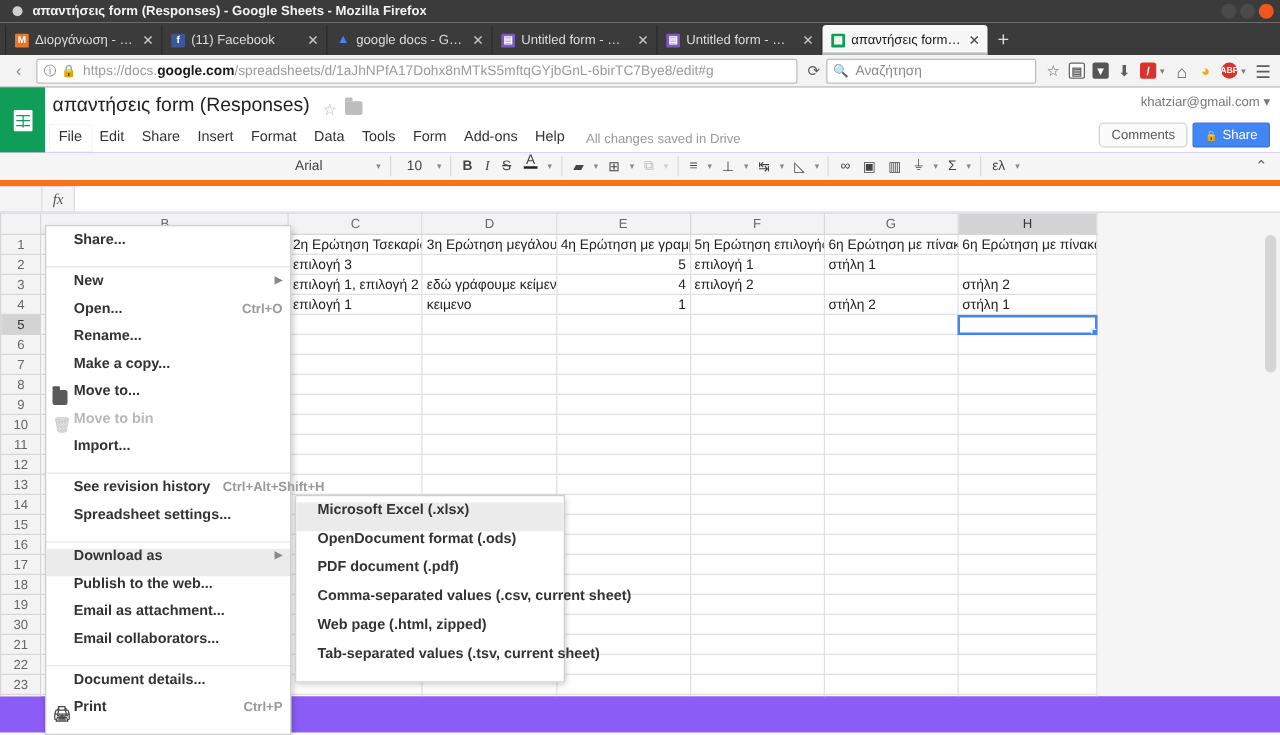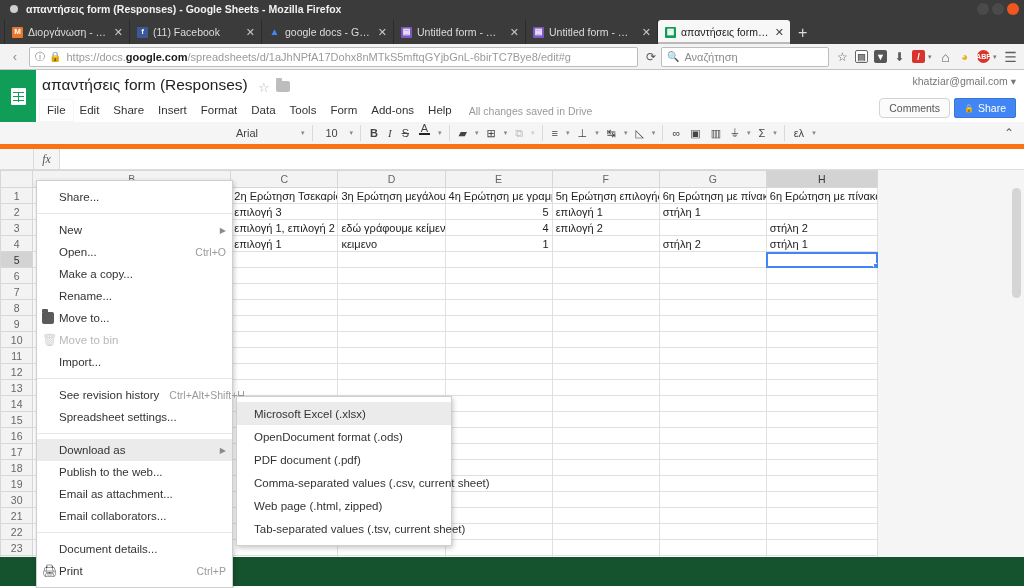--- a/index.html
+++ b/index.html
@@ -82,21 +82,21 @@
     display:flex; align-items:center; justify-content:center; height:26px;
   }
   .tool-caret { color:#7a7a7a; font-size:7px; width:8px; }
   .sq-ico {
     width:13px; height:13px; border-radius:2px; display:flex;
     align-items:center; justify-content:center; color:#fff;
     font-size:9px; font-weight:bold;
   }
 
   
-  #gs { position:relative; height:516px; background:#14532d; }
+  #gs { position:relative; height:516px; background:#8b5cf6; }
 
   #gs-logo {
     position:absolute; left:0; top:0; width:36px; height:52px;
     background:#0f9d58; display:flex; align-items:center; justify-content:center;
   }
   #gs-logo .sheet-glyph {
     width:15px; height:17px; background:#fff; border-radius:1px; position:relative;
   }
   #gs-logo .sheet-glyph::before {
     content:""; position:absolute; left:2px; right:2px; top:4px; height:1px;
@@ -226,21 +226,21 @@
     display:flex; align-items:center; justify-content:center;
   }
   #explore-btn .star4 { font-size:12px; color:#555; line-height:1; }
 
   
   #filemenu {
     position:absolute; left:36px; top:110px; width:197px; background:#fff;
     border:1px solid #cfcfcf; box-shadow:1px 2px 5px rgba(0,0,0,.22);
     z-index:80; padding:5px 0; font-size:11.5px; color:#333;
   }
-  .mi { height:22px; display:flex; align-items:center; padding:0 6px 0 22px; position:relative; }
+  .mi { height:22px; display:flex; padding:0 6px 0 22px; position:relative;font-weight:bold; }
   .mi.hl { background:#ebebeb; }
   .mi.dis { color:#b8b8b8; }
   .mi .mlabel { flex:1 1 auto; white-space:nowrap; }
   .mi .maccel { color:#9a9a9a; font-size:10.5px; margin-left:10px; white-space:nowrap; }
   .mi .marrow { color:#8a8a8a; font-size:8px; margin-left:8px; }
   .mi .micon { position:absolute; left:5px; top:5px; width:12px; height:12px; }
   .msep { height:1px; background:#e6e6e6; margin:5px 0; }
 
   .ico-folder { background:#5a5a5a; border-radius:1px 2px 2px 2px; position:relative; }
   .ico-folder::before { content:""; position:absolute; top:-3px; left:0; width:6px; height:3px; background:#5a5a5a; border-radius:1px 1px 0 0;}
@@ -703,24 +703,24 @@
     <div class="msep"></div>
     <div class="mi">
       <span class="mlabel">New</span>
       <span class="marrow">▶</span>
     </div>
     <div class="mi">
       <span class="mlabel">Open...</span>
       <span class="maccel">Ctrl+O</span>
     </div>
     <div class="mi">
+      <span class="mlabel">Rename...</span>
+    </div>
+    <div class="mi">
       <span class="mlabel">Make a copy...</span>
-    </div>
-    <div class="mi">
-      <span class="mlabel">Rename...</span>
     </div>
     <div class="mi">
       <span class="micon ico-folder"></span>
       <span class="mlabel">Move to...</span>
     </div>
     <div class="mi dis">
       <span class="micon ico-bin">🗑</span>
       <span class="mlabel">Move to bin</span>
     </div>
     <div class="mi">

